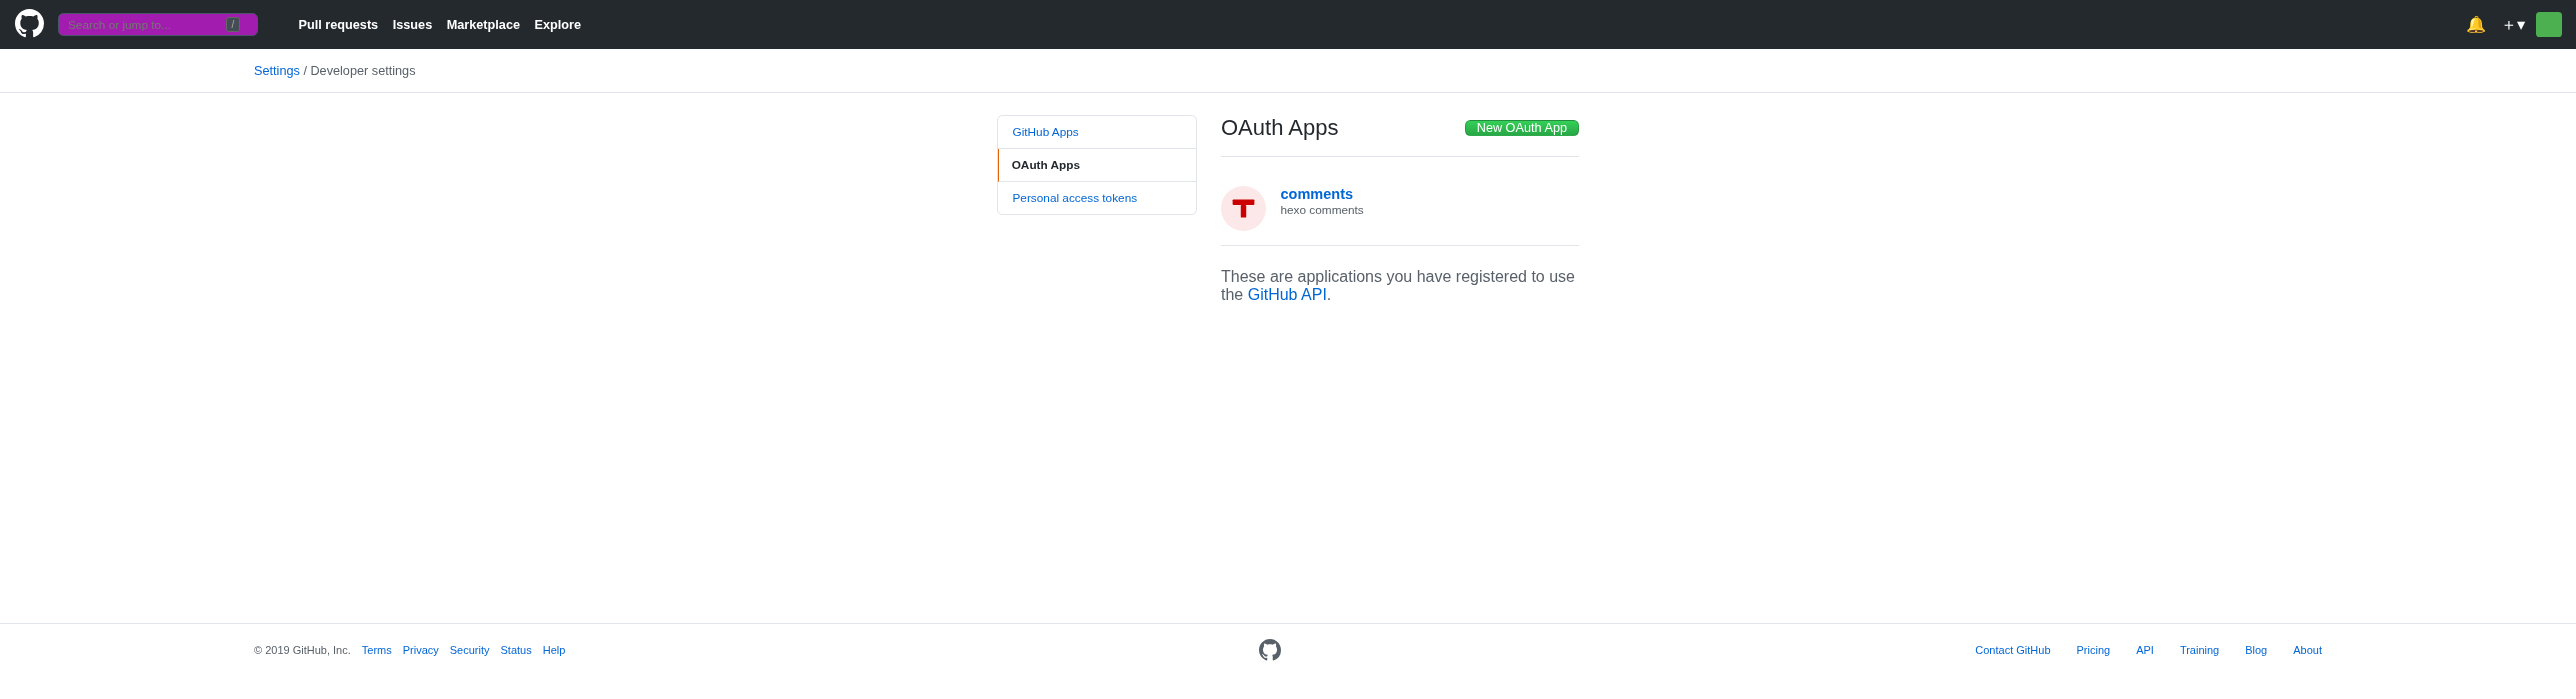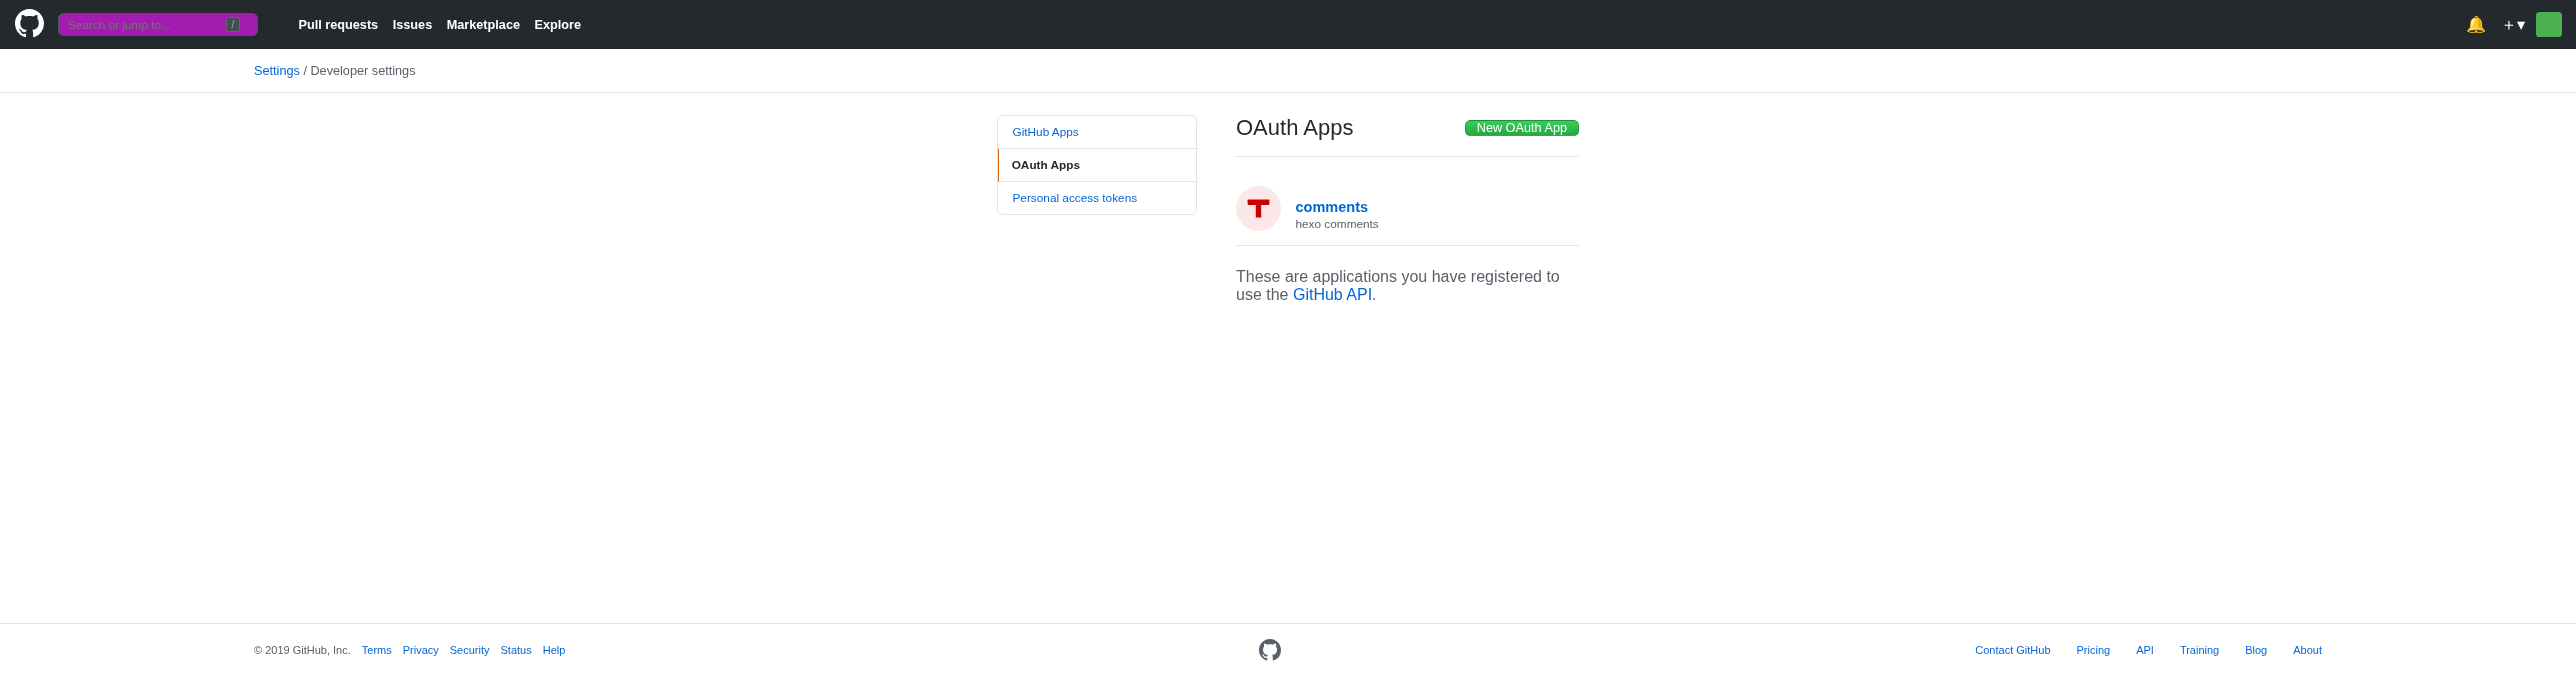--- a/index.html
+++ b/index.html
@@ -89,21 +89,21 @@
       color: #0366d6;
       text-decoration: none;
     }
 
     
     .page-content {
       max-width: 1090px;
       margin: 0 auto;
       padding: 22px 254px;
       display: flex;
-      gap: 39px;
+      gap: 24px;
       min-height: calc(100vh - 49px - 47px - 73px);
     }
 
     
     .sidebar {
       width: 200px;
       flex-shrink: 0;
     }
     .sidebar-nav {
       list-style: none;
@@ -153,21 +153,21 @@
       font-size: 12.7px;
       font-weight: 500;
       cursor: pointer;
       text-decoration: none;
       display: inline-block;
     }
 
     
     .app-item {
       display: flex;
-      align-items: flex-end;
+      align-items: flex-start;
       gap: 14.5px;
       padding: 14.5px 0;
       border-bottom: 0.9px solid #e1e4e8;
     }
     .app-avatar {
       width: 45px;
       height: 45px;
       border-radius: 50%;
       background: #fce8e8;
       display: flex;

